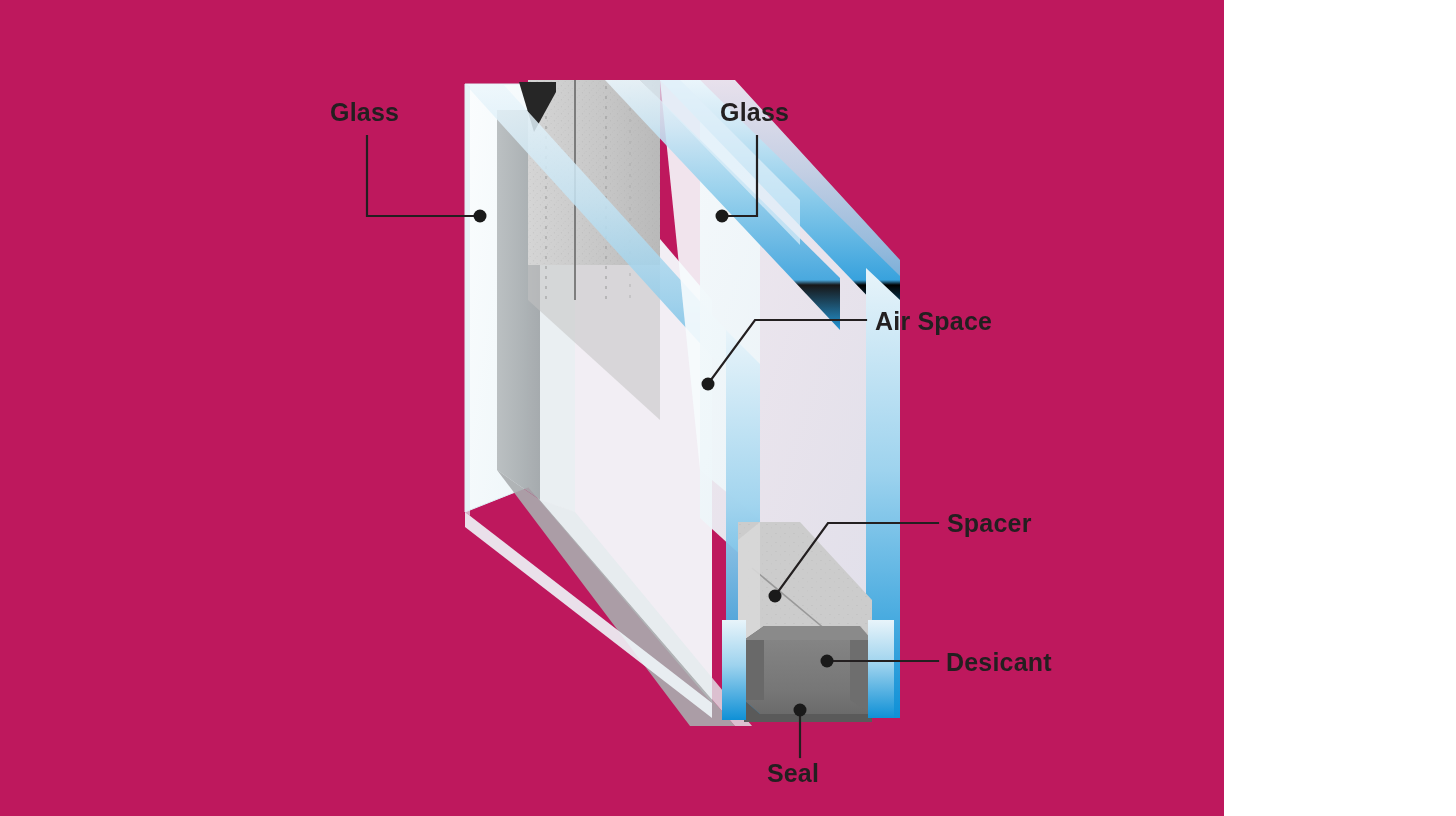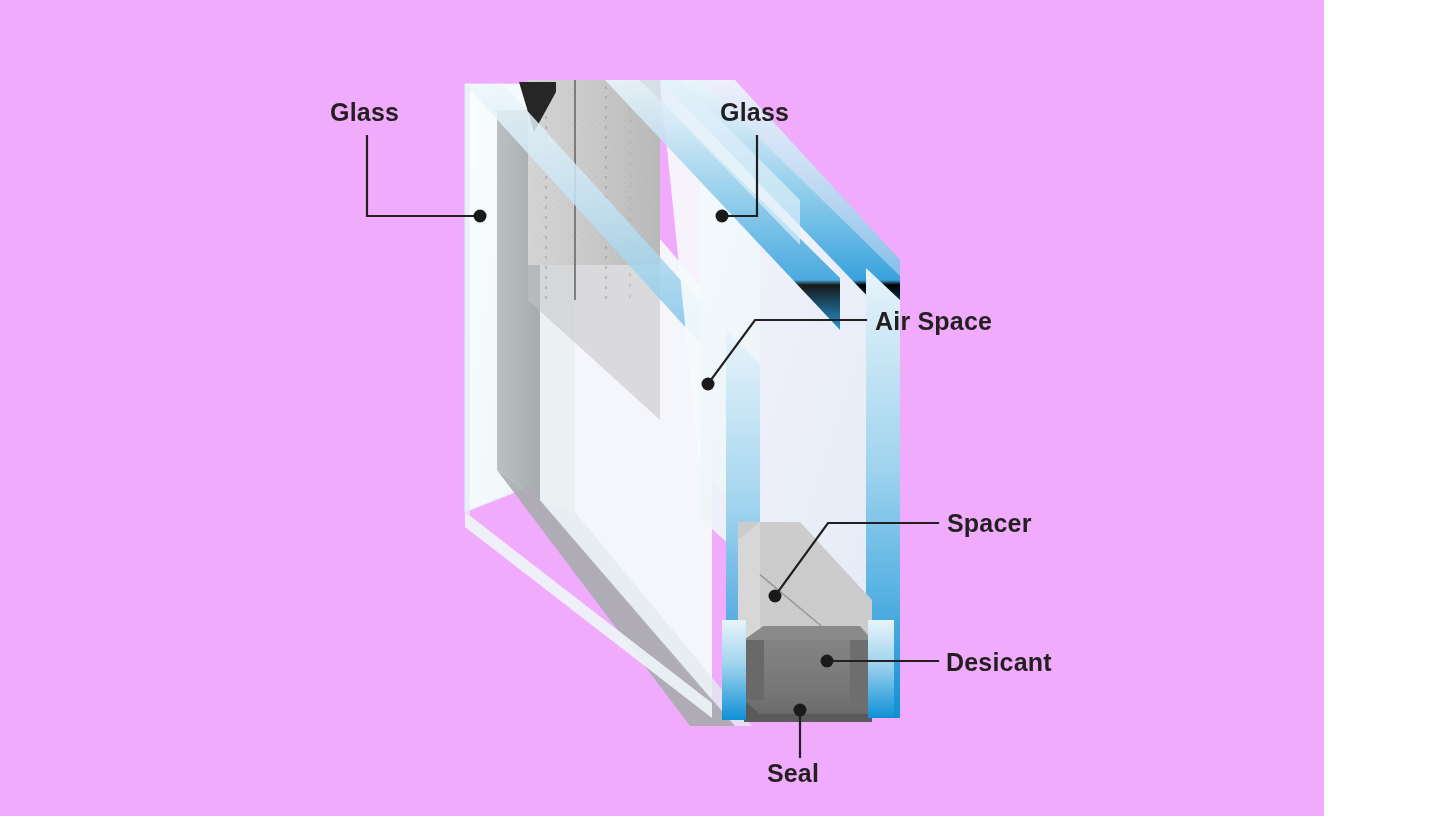--- a/index.html
+++ b/index.html
@@ -9,23 +9,23 @@
     background: #ffffff;
   }
   body {
     width: 1456px;
     height: 816px;
     overflow: hidden;
     font-family: "Liberation Sans", "DejaVu Sans", sans-serif;
   }
   #stage {
     position: relative;
-    width: 1324px;
+    width: 1224px;
     height: 816px;
-    background: #f0abfc;
+    background: #be185d;
   }
   #diagram-svg {
     position: absolute;
     left: 0;
     top: 0;
     width: 1456px;
     height: 816px;
     display: block;
   }
   .callout-label {

